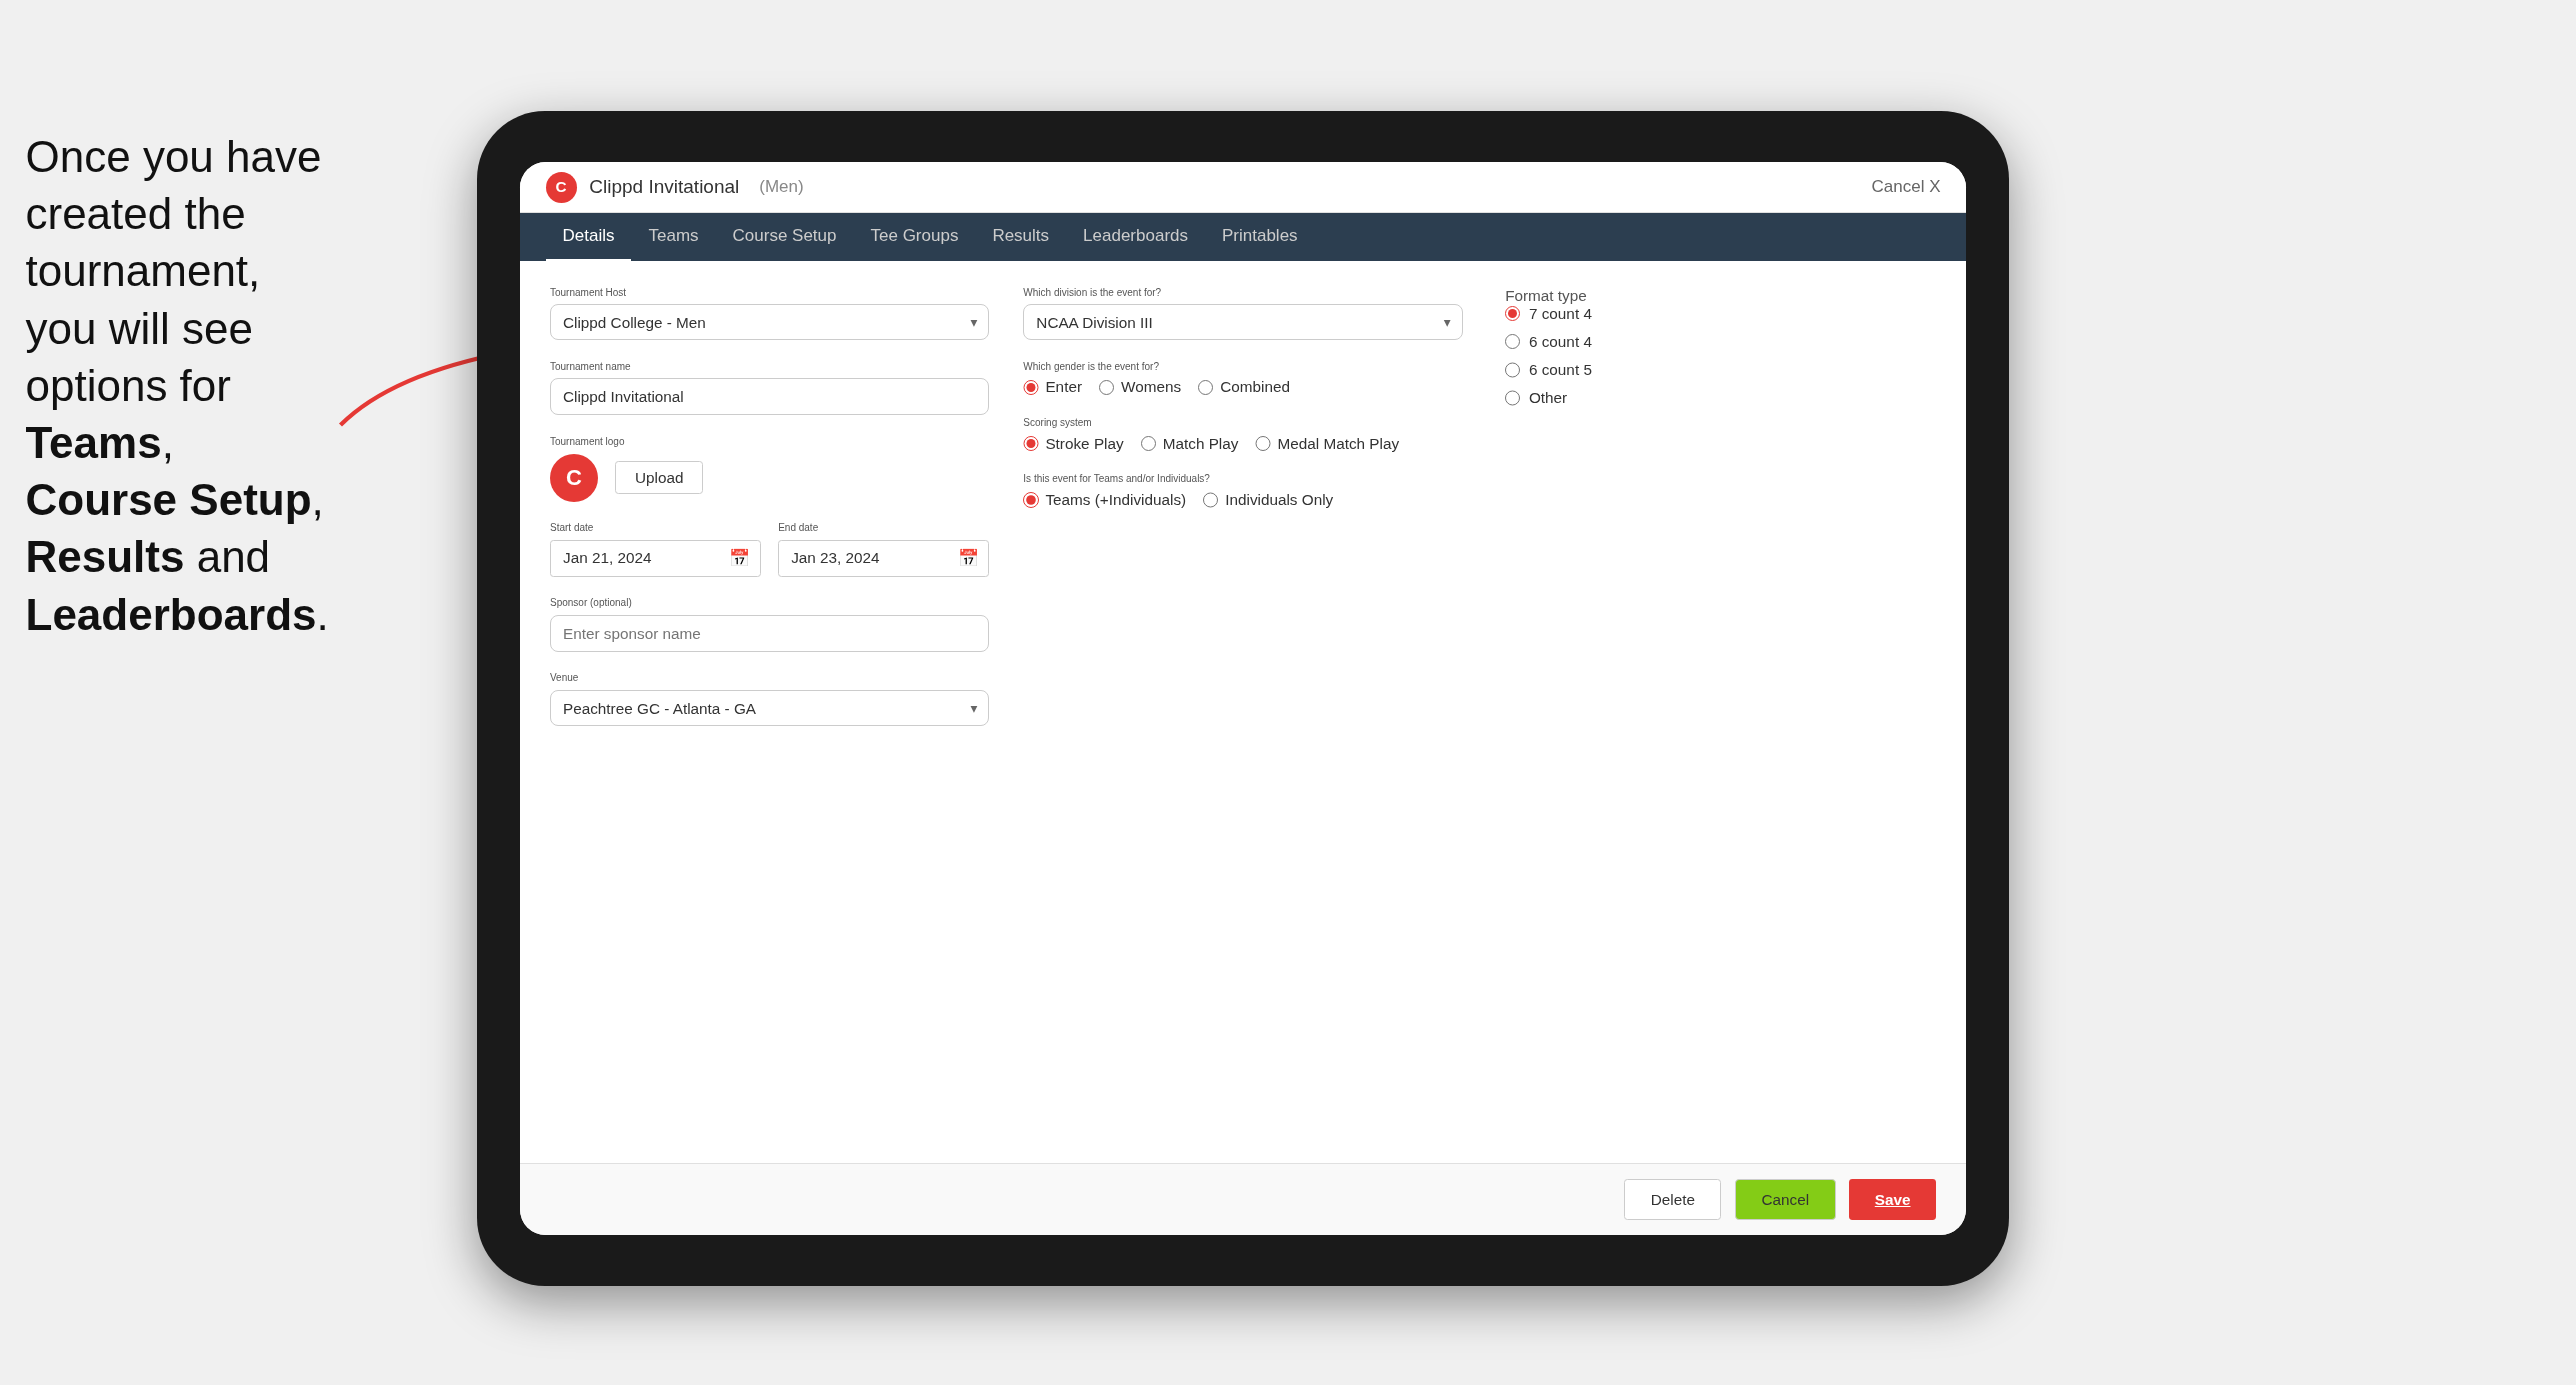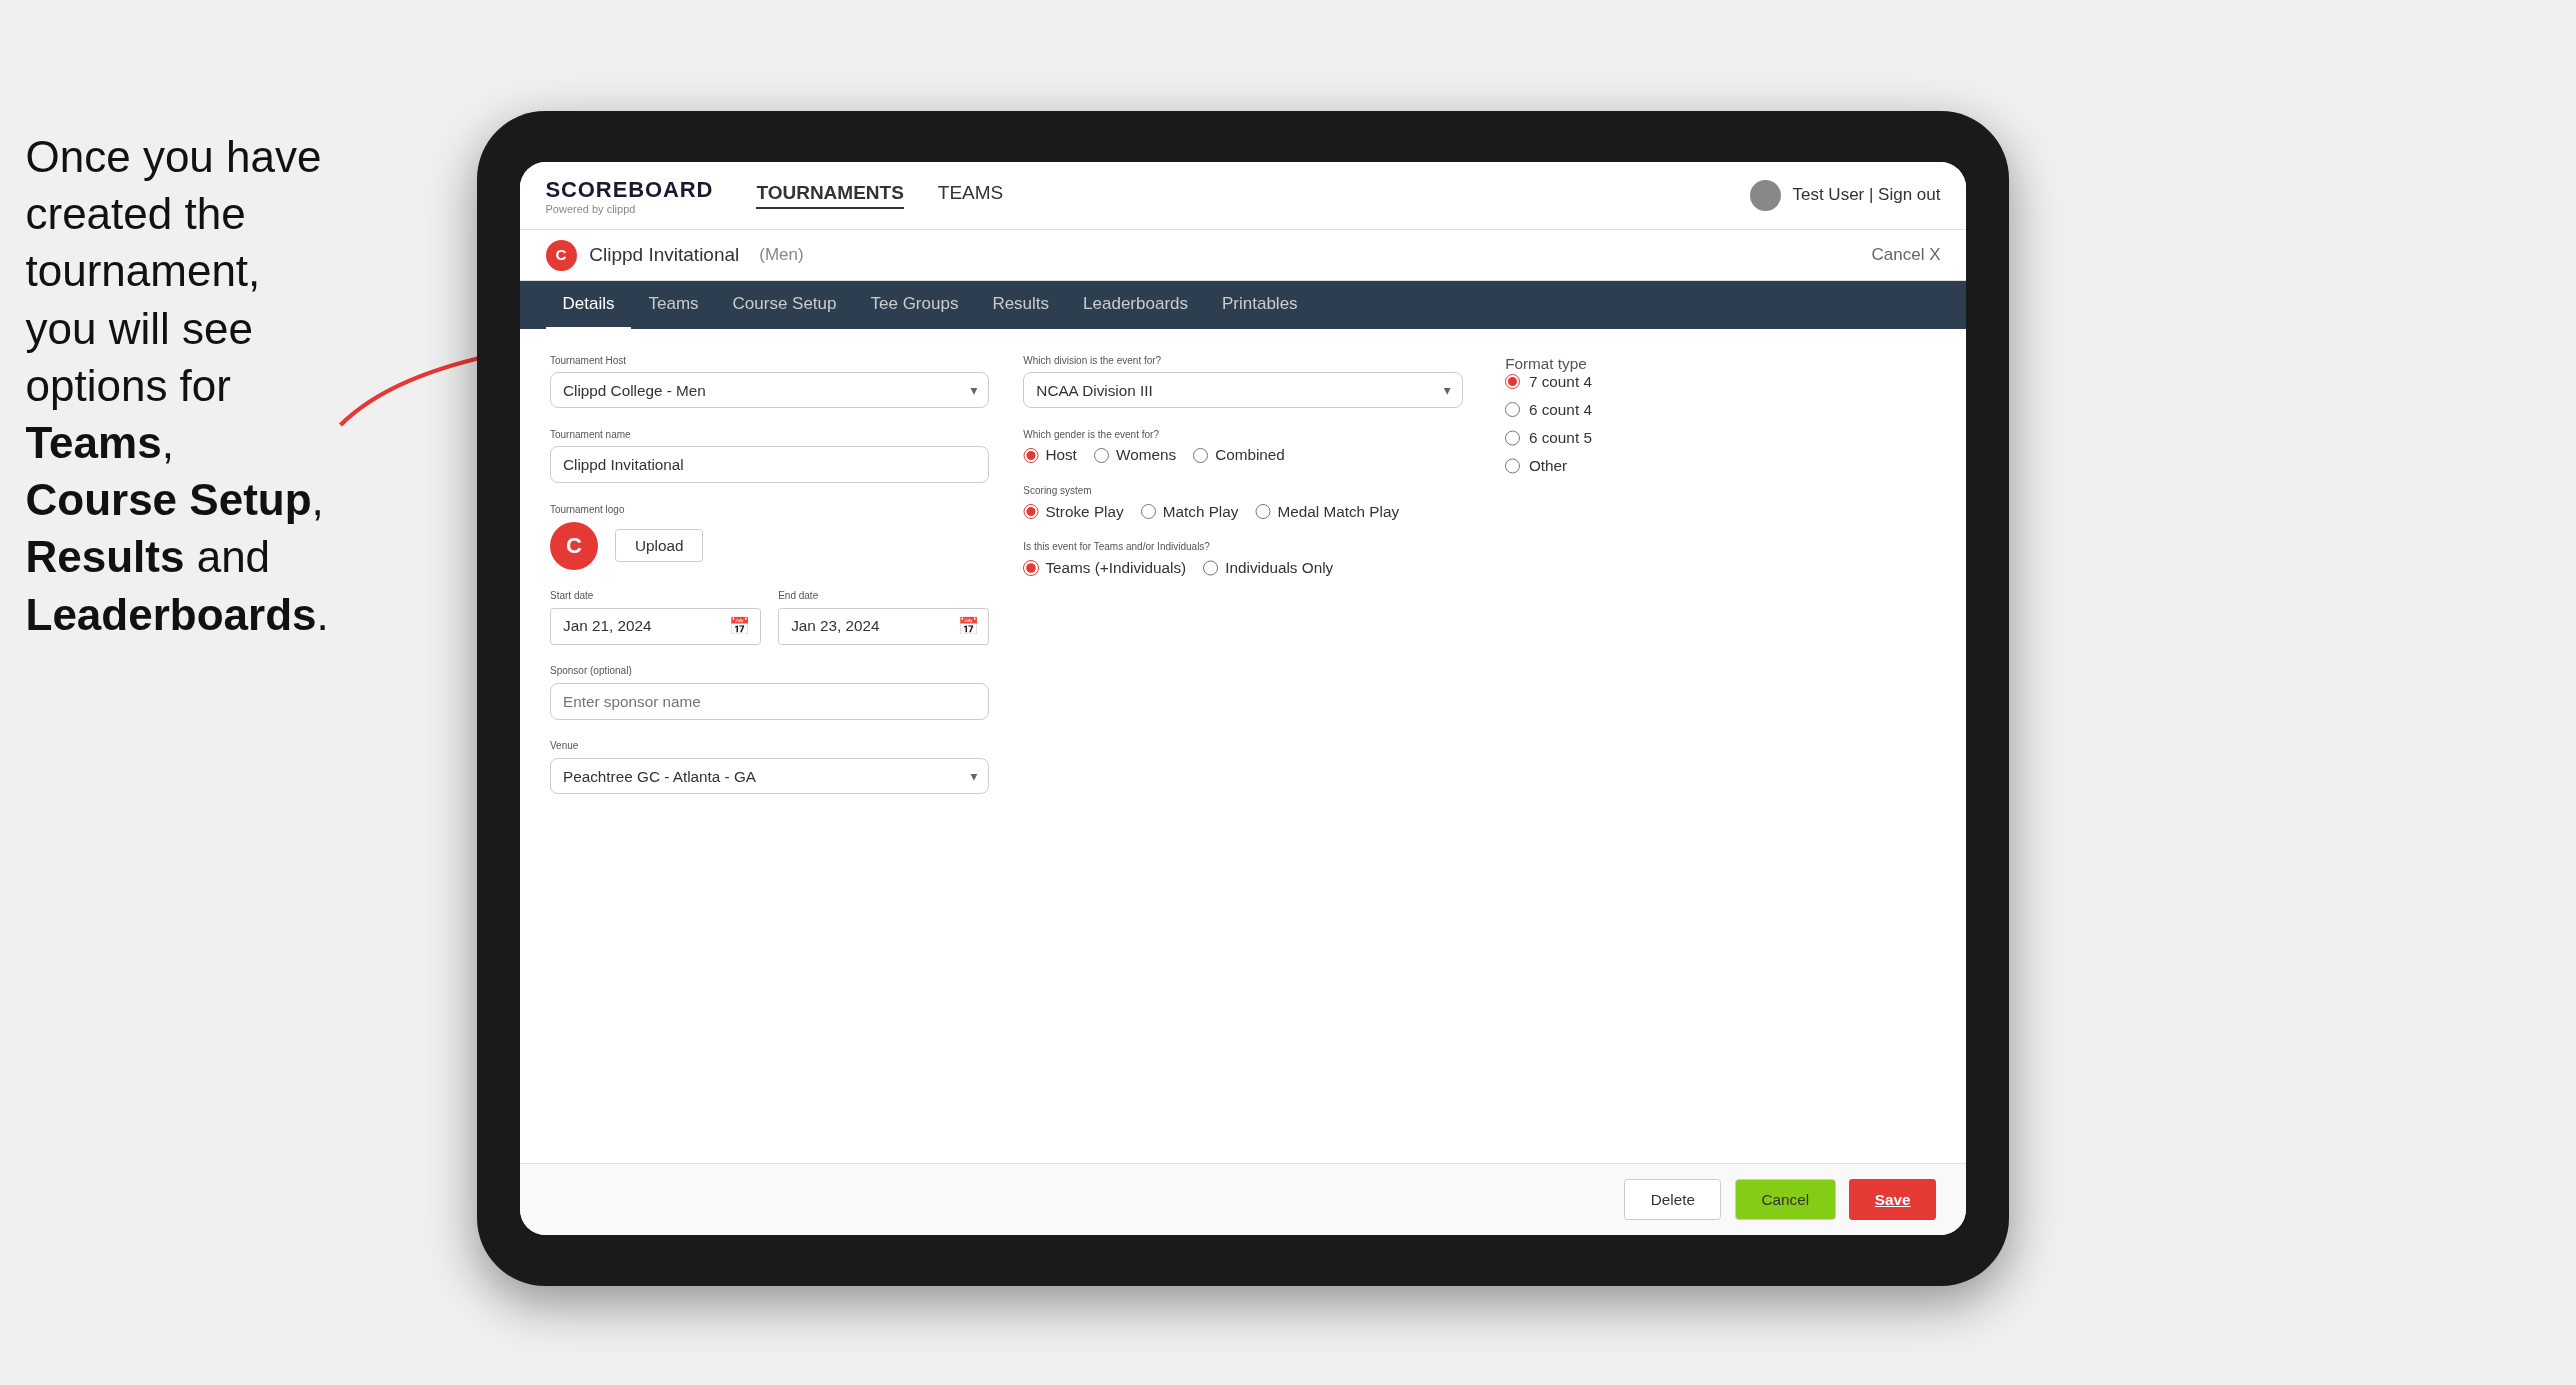--- a/index.html
+++ b/index.html
@@ -396,34 +396,20 @@
 </div>
 
 <svg class="arrow-svg" viewBox="0 0 400 180" fill="none" xmlns="http://www.w3.org/2000/svg">
   <path d="M 20 160 Q 100 80 320 60" stroke="#e53935" stroke-width="5" fill="none"></path>
   <polygon points="310,45 340,65 315,75" fill="#e53935"></polygon>
 </svg>
 
 <div class="tablet-frame">
   <div class="tablet-screen">
 
-    <div class="top-nav">
-      <div class="logo-area">
-        <span class="logo-text">SCOREBOARD</span>
-        <span class="logo-sub">Powered by clippd</span>
-      </div>
-      <div class="nav-links">
-        <a class="nav-link active">TOURNAMENTS</a>
-        <a class="nav-link">TEAMS</a>
-      </div>
-      <div class="user-area">
-        <span class="user-avatar"></span>
-        <span>Test User | Sign out</span>
-      </div>
-    </div>
 
     <div class="tournament-header">
       <div class="tournament-back">
         <span>C</span>
       </div>
       <span class="tournament-title">Clippd Invitational</span>
       <span class="tournament-sub">(Men)</span>
       <span class="tournament-cancel">Cancel X</span>
     </div>
 
@@ -507,21 +493,21 @@
                 <option>NCAA Division III</option>
               </select>
             </div>
           </div>
 
           <div class="form-group">
             <label class="form-label">Which gender is the event for?</label>
             <div class="radio-group">
               <label class="radio-item">
                 <input type="radio" name="gender" checked="" style="">
-                <span>Host</span>
+                <span>Enter</span>
               </label>
               <label class="radio-item">
                 <input type="radio" name="gender" style="">
                 <span>Womens</span>
               </label>
               <label class="radio-item">
                 <input type="radio" name="gender" style="">
                 <span>Combined</span>
               </label>
             </div>

